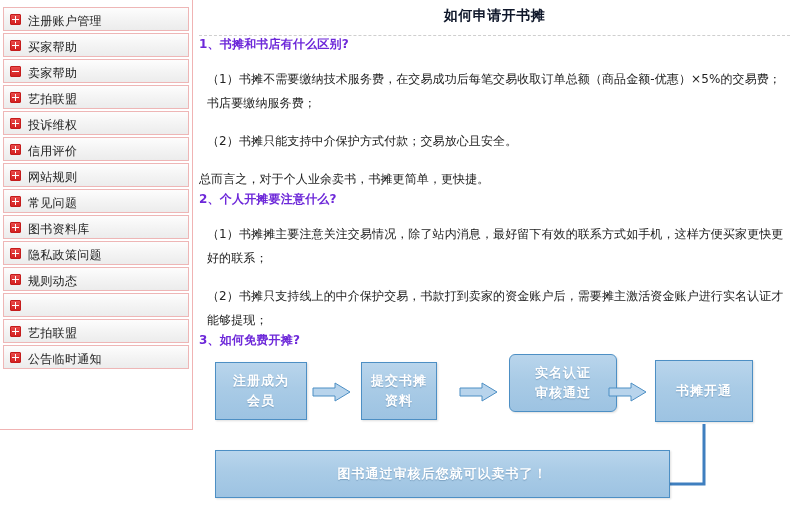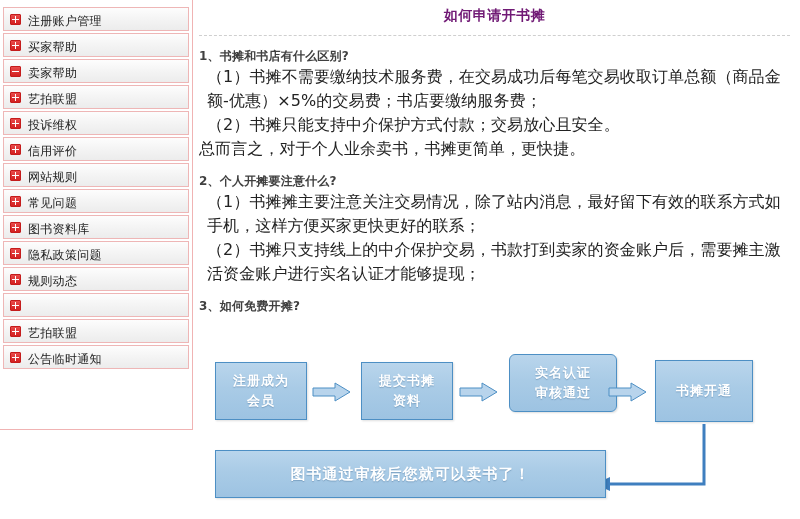--- a/index.html
+++ b/index.html
@@ -112,41 +112,40 @@
     top: 0;
     width: 607px;
     height: 519px;
     box-sizing: border-box;
     padding: 0 10px 0 6px;
   }
   .doc-title {
     text-align: center;
     font-size: 14px;
     font-weight: bold;
-    color: #701a75;
+    color: #0f172a;
     padding-top: 7px;
     letter-spacing: 0.5px;
   }
   .divider {
     margin-top: 10px;
     height: 0;
     border-top: 1px dashed #cfcfcf;
   }
   .q-heading {
     font-size: 12px;
     font-weight: bold;
-    color: #404040;
-    margin-top: 12px;
+    color: #6d28d9;
     letter-spacing: 0.2px;
   }
   .para {
-    font-size: 16px;
+    font-size: 12px;
     color: #222222;
     line-height: 24px;
-    margin-top: 0;
+    margin-top: 14px;
     text-indent: 0;
     letter-spacing: 0.1px;
   }
   .para.indent {
     padding-left: 8px;
   }
 
   
   .flow {
     position: absolute;
@@ -167,26 +166,26 @@
     display: flex;
     align-items: center;
     justify-content: center;
     line-height: 20px;
     text-shadow: 0 1px 1px rgba(90,130,165,.55);
     letter-spacing: 1px;
     box-shadow: 1px 1px 2px rgba(0,0,0,.13);
   }
   .fbox span { display: block; }
   .fbox.b1 { left: 22px;  top: 17px; width: 92px; height: 58px; }
-  .fbox.b2 { left: 168px; top: 17px; width: 92px; height: 58px; }
+  .fbox.b2 { left: 168px; top: 17px; width: 76px; height: 58px; }
   .fbox.b3 { left: 316px; top: 9px; width: 108px; height: 58px; border-radius: 6px; }
   .fbox.b4 { left: 462px; top: 15px; width: 98px; height: 62px; text-align: right; }
   .fbox.b5 {
-    left: 22px; top: 105px; width: 391px; height: 48px;
-    font-size: 15px;
+    left: 22px; top: 105px; width: 455px; height: 48px;
+    font-size: 13px;
   }
 
   .farrow {
     position: absolute;
     top: 38px;
     width: 38px;
     height: 18px;
   }
   .farrow.a1 { left: 120px; }
   .farrow.a2 { left: 267px; }

